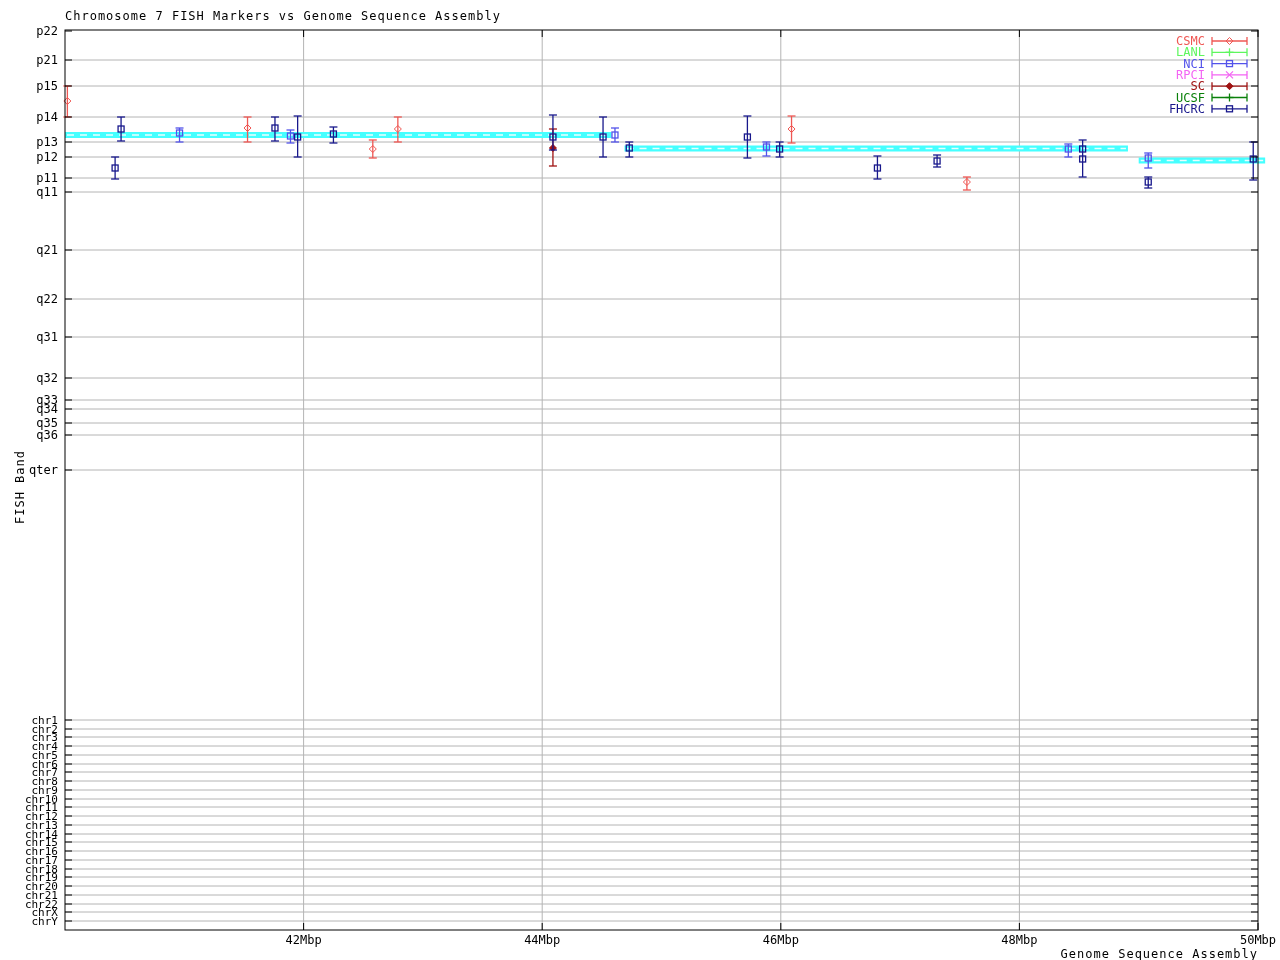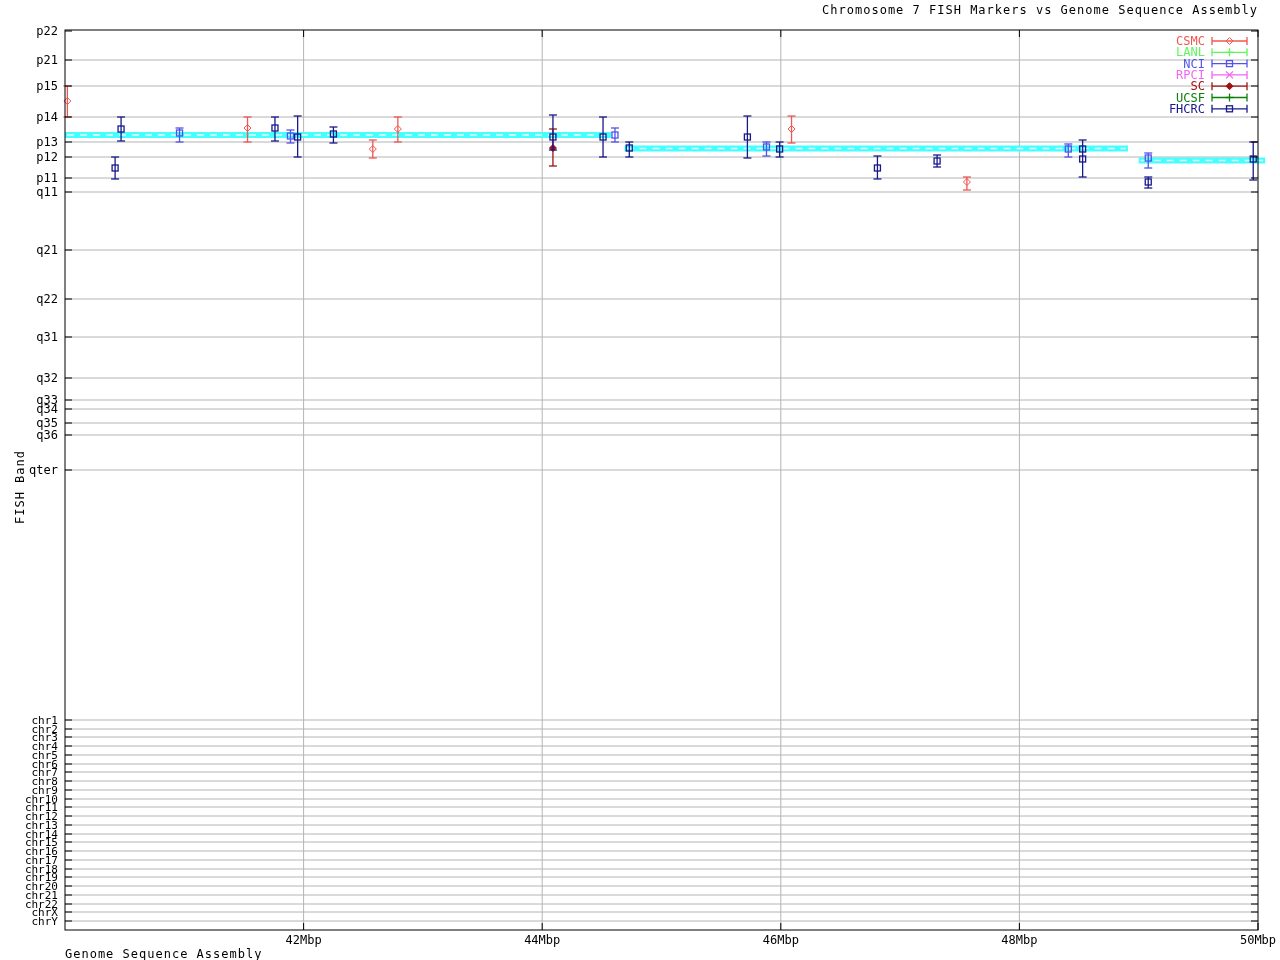--- a/index.html
+++ b/index.html
@@ -1,20 +1,20 @@
 <!DOCTYPE html>
 <html><head>
 <meta charset="utf-8">
 <style>
   html,body{margin:0;padding:0;background:#ffffff;}
   .stage{position:relative;width:1280px;height:960px;background:#ffffff;overflow:hidden;
          font-family:"DejaVu Sans Mono", monospace;color:#000;}
-  .title{position:absolute;top:3px;left:65px;width:1193px;text-align:right;
+  .title{position:absolute;top:9px;left:65px;width:1193px;text-align:left;
          font-size:12px;letter-spacing:1px;}
-  .xlabel{position:absolute;top:947px;left:65px;width:1193px;text-align:left;
+  .xlabel{position:absolute;top:947px;left:65px;width:1193px;text-align:right;
           font-size:12px;letter-spacing:1px;}
   .ylabel{position:absolute;top:480px;left:-30px;width:100px;text-align:center;
           font-size:12px;letter-spacing:1px;transform:rotate(-90deg);}
   svg text{font-family:"DejaVu Sans Mono", monospace;}
 </style>
 </head>
 <body>
 
 <div class="stage">
   <div class="title">Chromosome 7 FISH Markers vs Genome Sequence Assembly</div>

